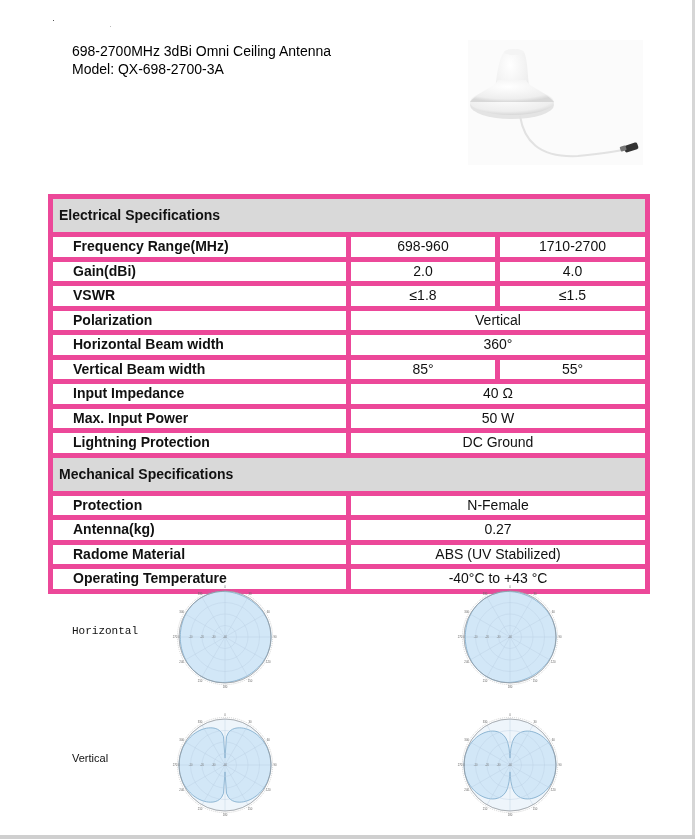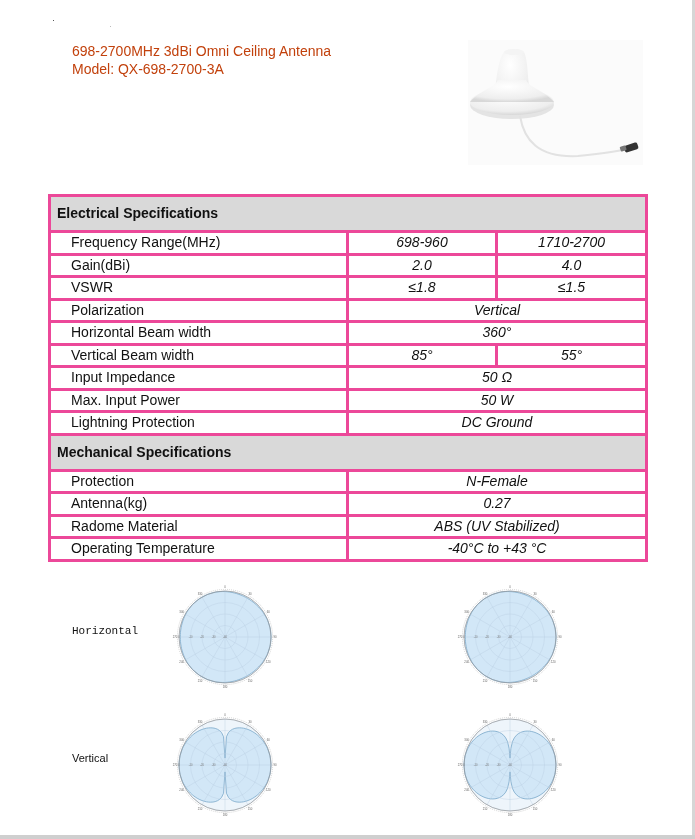--- a/index.html
+++ b/index.html
@@ -7,39 +7,39 @@
     width: 695px; height: 839px; position: relative; overflow: hidden;
     background: #ffffff;
     font-family: "Liberation Sans", sans-serif;
     color: #111;
   }
   .page-frame-right { position: absolute; left: 692px; top: 0; width: 3px; height: 839px; background: #d6d6d6; }
   .page-frame-bottom { position: absolute; left: 0; top: 835px; width: 695px; height: 4px; background: #cfcfcf; }
   .dot { position: absolute; left: 53px; top: 20px; width: 1px; height: 1px; background: #555; }
   .dot2 { position: absolute; left: 110px; top: 26px; width: 1px; height: 1px; background: #bbb; }
 
-  .title-block { position: absolute; left: 72px; top: 42px; font-size: 14px; line-height: 18px; color: #c2410c; }
+  .title-block { position: absolute; left: 72px; top: 42px; font-size: 14px; line-height: 18px; color: #000000; }
   .title-block div { white-space: nowrap; }
 
   .product-photo { position: absolute; left: 468px; top: 40px; width: 175px; height: 125px; }
 
   table.spec {
     position: absolute; left: 48px; top: 194px; width: 597px;
     border-collapse: collapse; table-layout: fixed;
     font-size: 14px;
   }
   table.spec td {
-    border: 3px solid #ec4899; padding: 0 6px; height: 19.5px; line-height: 19px;
+    border: 5px solid #ec4899; padding: 0 6px; height: 19.5px; line-height: 19px;
     white-space: nowrap; overflow: hidden;
   }
-  table.spec td.val { text-align: center; font-style: italic; }
+  table.spec td.val { text-align: center; }
   table.spec tr.section td {
     background: #d9d9d9; font-weight: bold; height: 33px; line-height: 33px; font-size: 14px;
   }
-  table.spec td.label { padding-left: 20px; }
+  table.spec td.label { padding-left: 20px; font-weight: bold; }
 
   .pattern-label { position: absolute; font-size: 11px; color: #111; }
   .polar { position: absolute; width: 110px; height: 110px; }
 </style>
 </head>
 <body>
 
 <div class="page-frame-right"></div>
 <div class="page-frame-bottom"></div>
 <div class="dot"></div>
@@ -106,21 +106,21 @@
         <td class="label">Horizontal Beam width</td>
         <td class="val" colspan="2">360°</td>
       </tr>
       <tr>
         <td class="label">Vertical Beam width</td>
         <td class="val">85°</td>
         <td class="val">55°</td>
       </tr>
       <tr>
         <td class="label">Input Impedance</td>
-        <td class="val" colspan="2">50 Ω</td>
+        <td class="val" colspan="2">40 Ω</td>
       </tr>
       <tr>
         <td class="label">Max. Input Power</td>
         <td class="val" colspan="2">50 W</td>
       </tr>
       <tr>
         <td class="label">Lightning Protection</td>
         <td class="val" colspan="2">DC Ground</td>
       </tr>
       <tr class="section">

